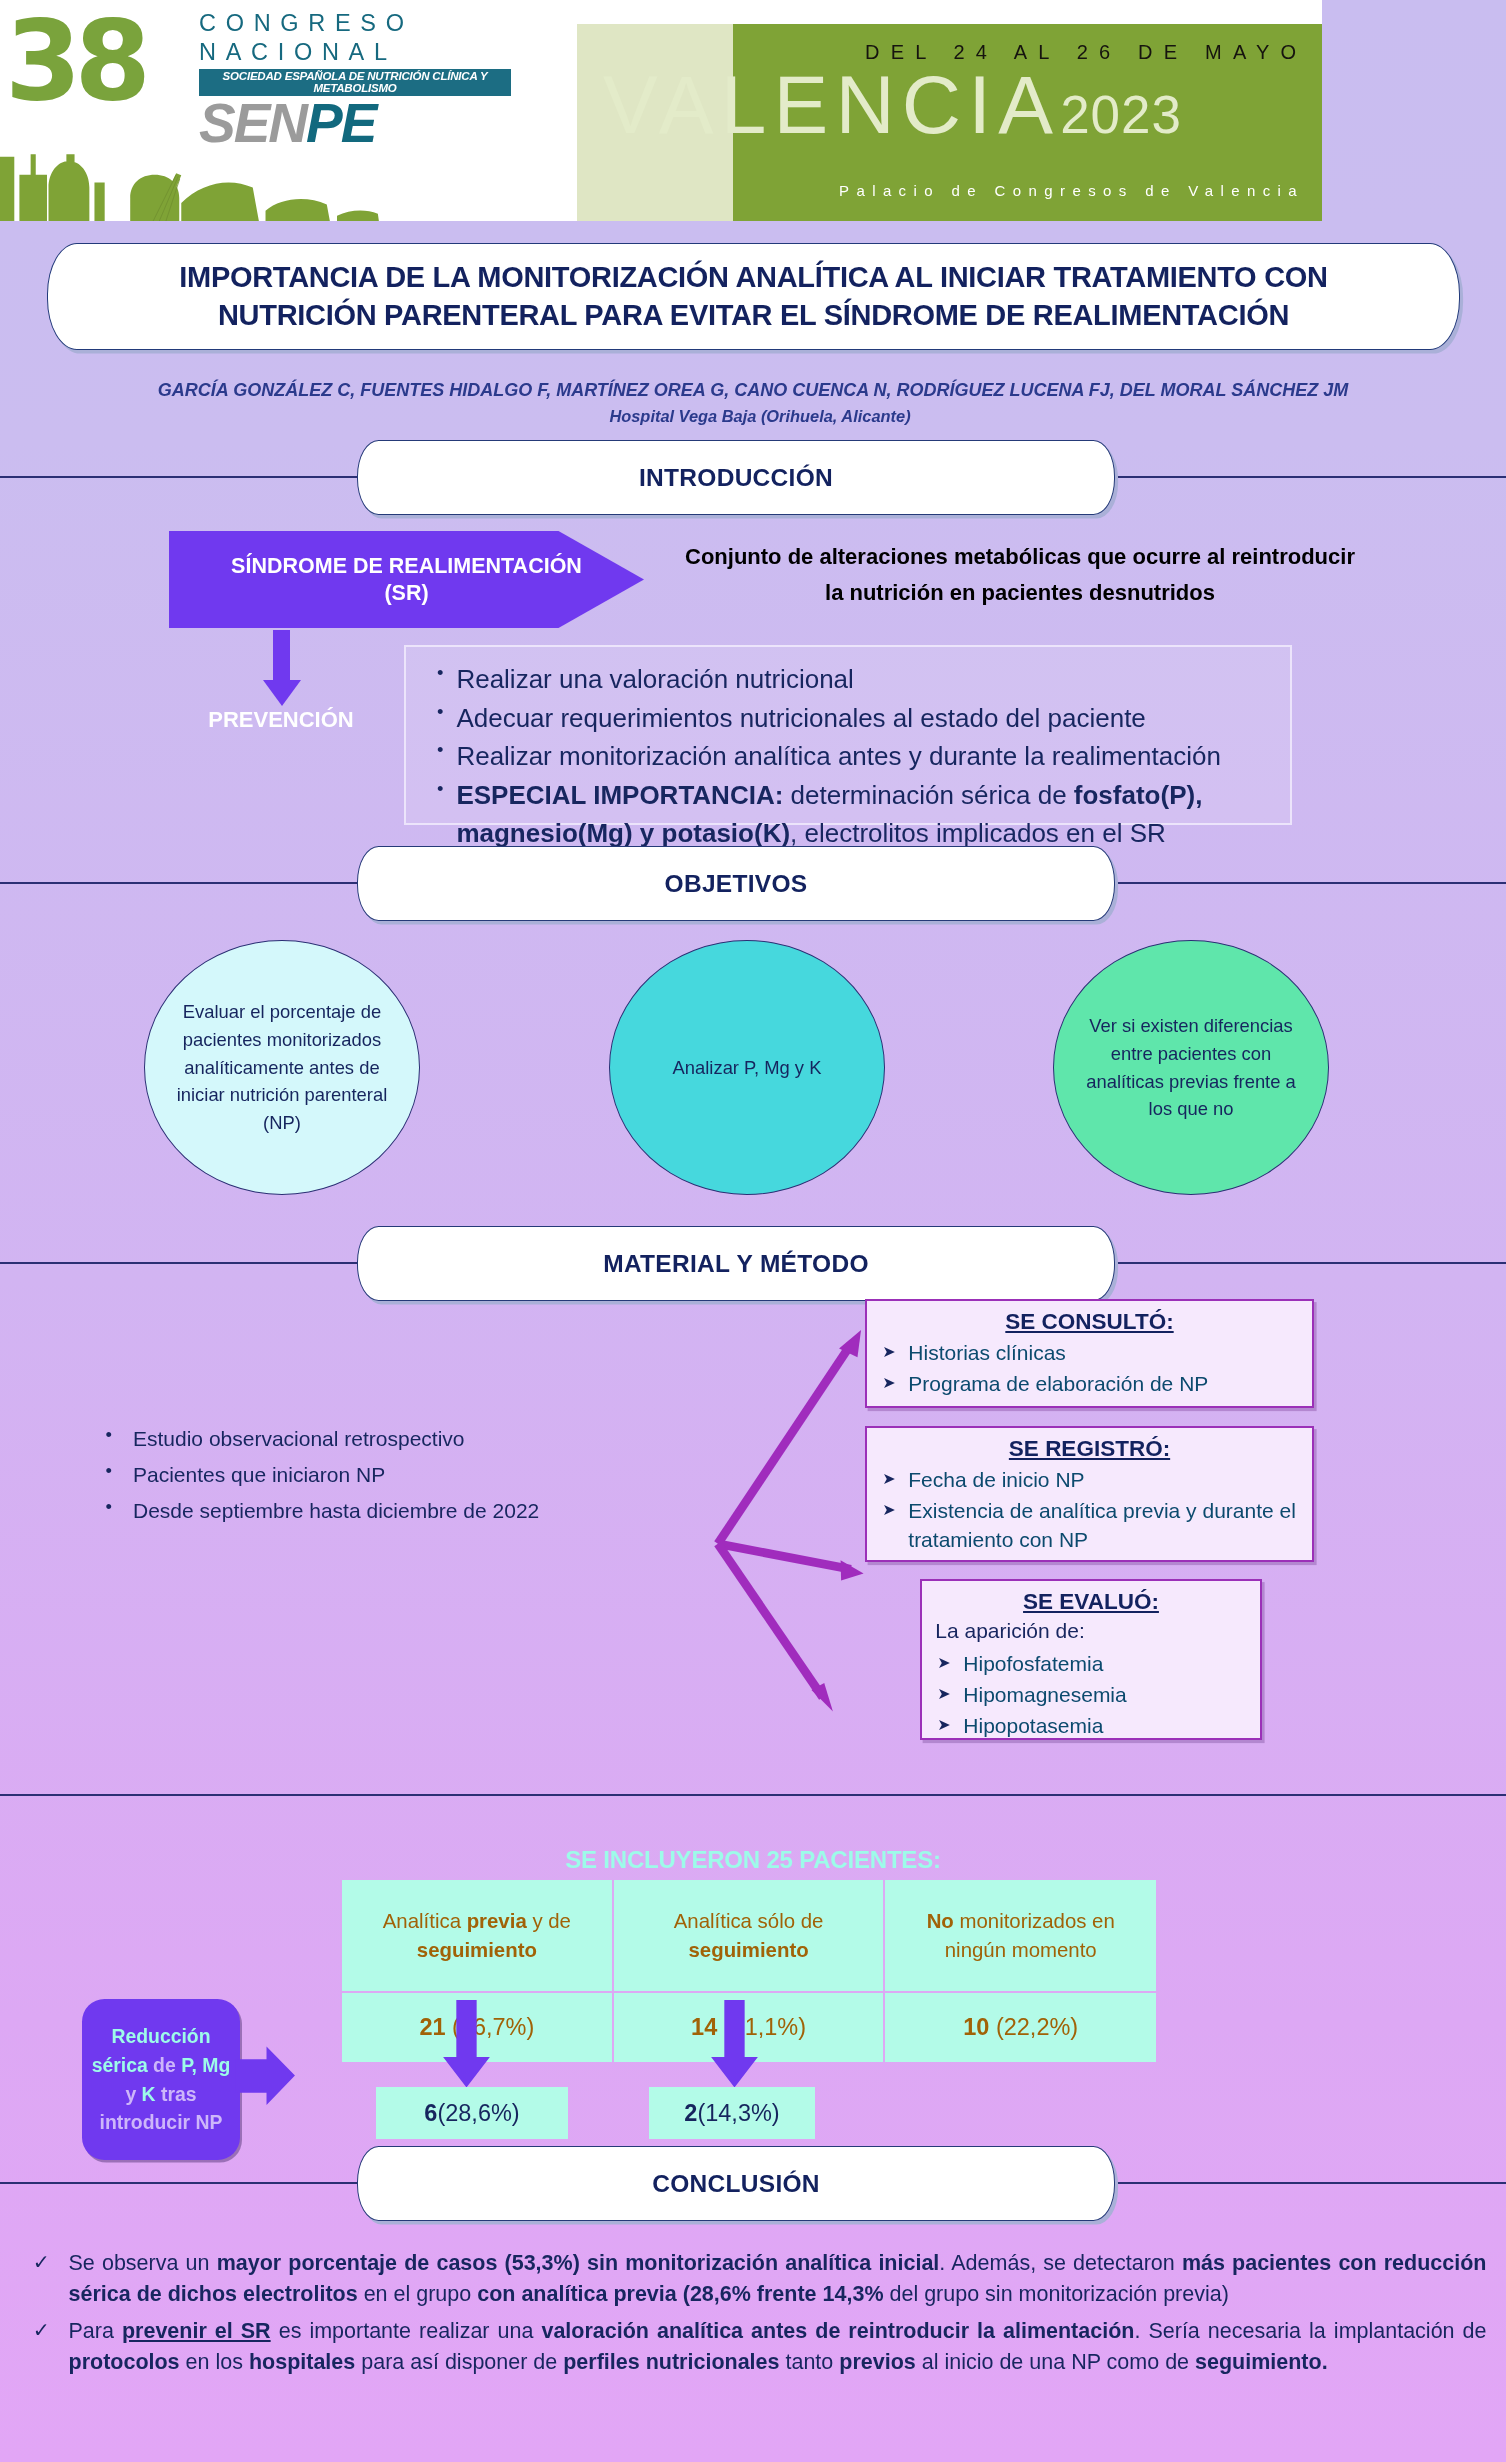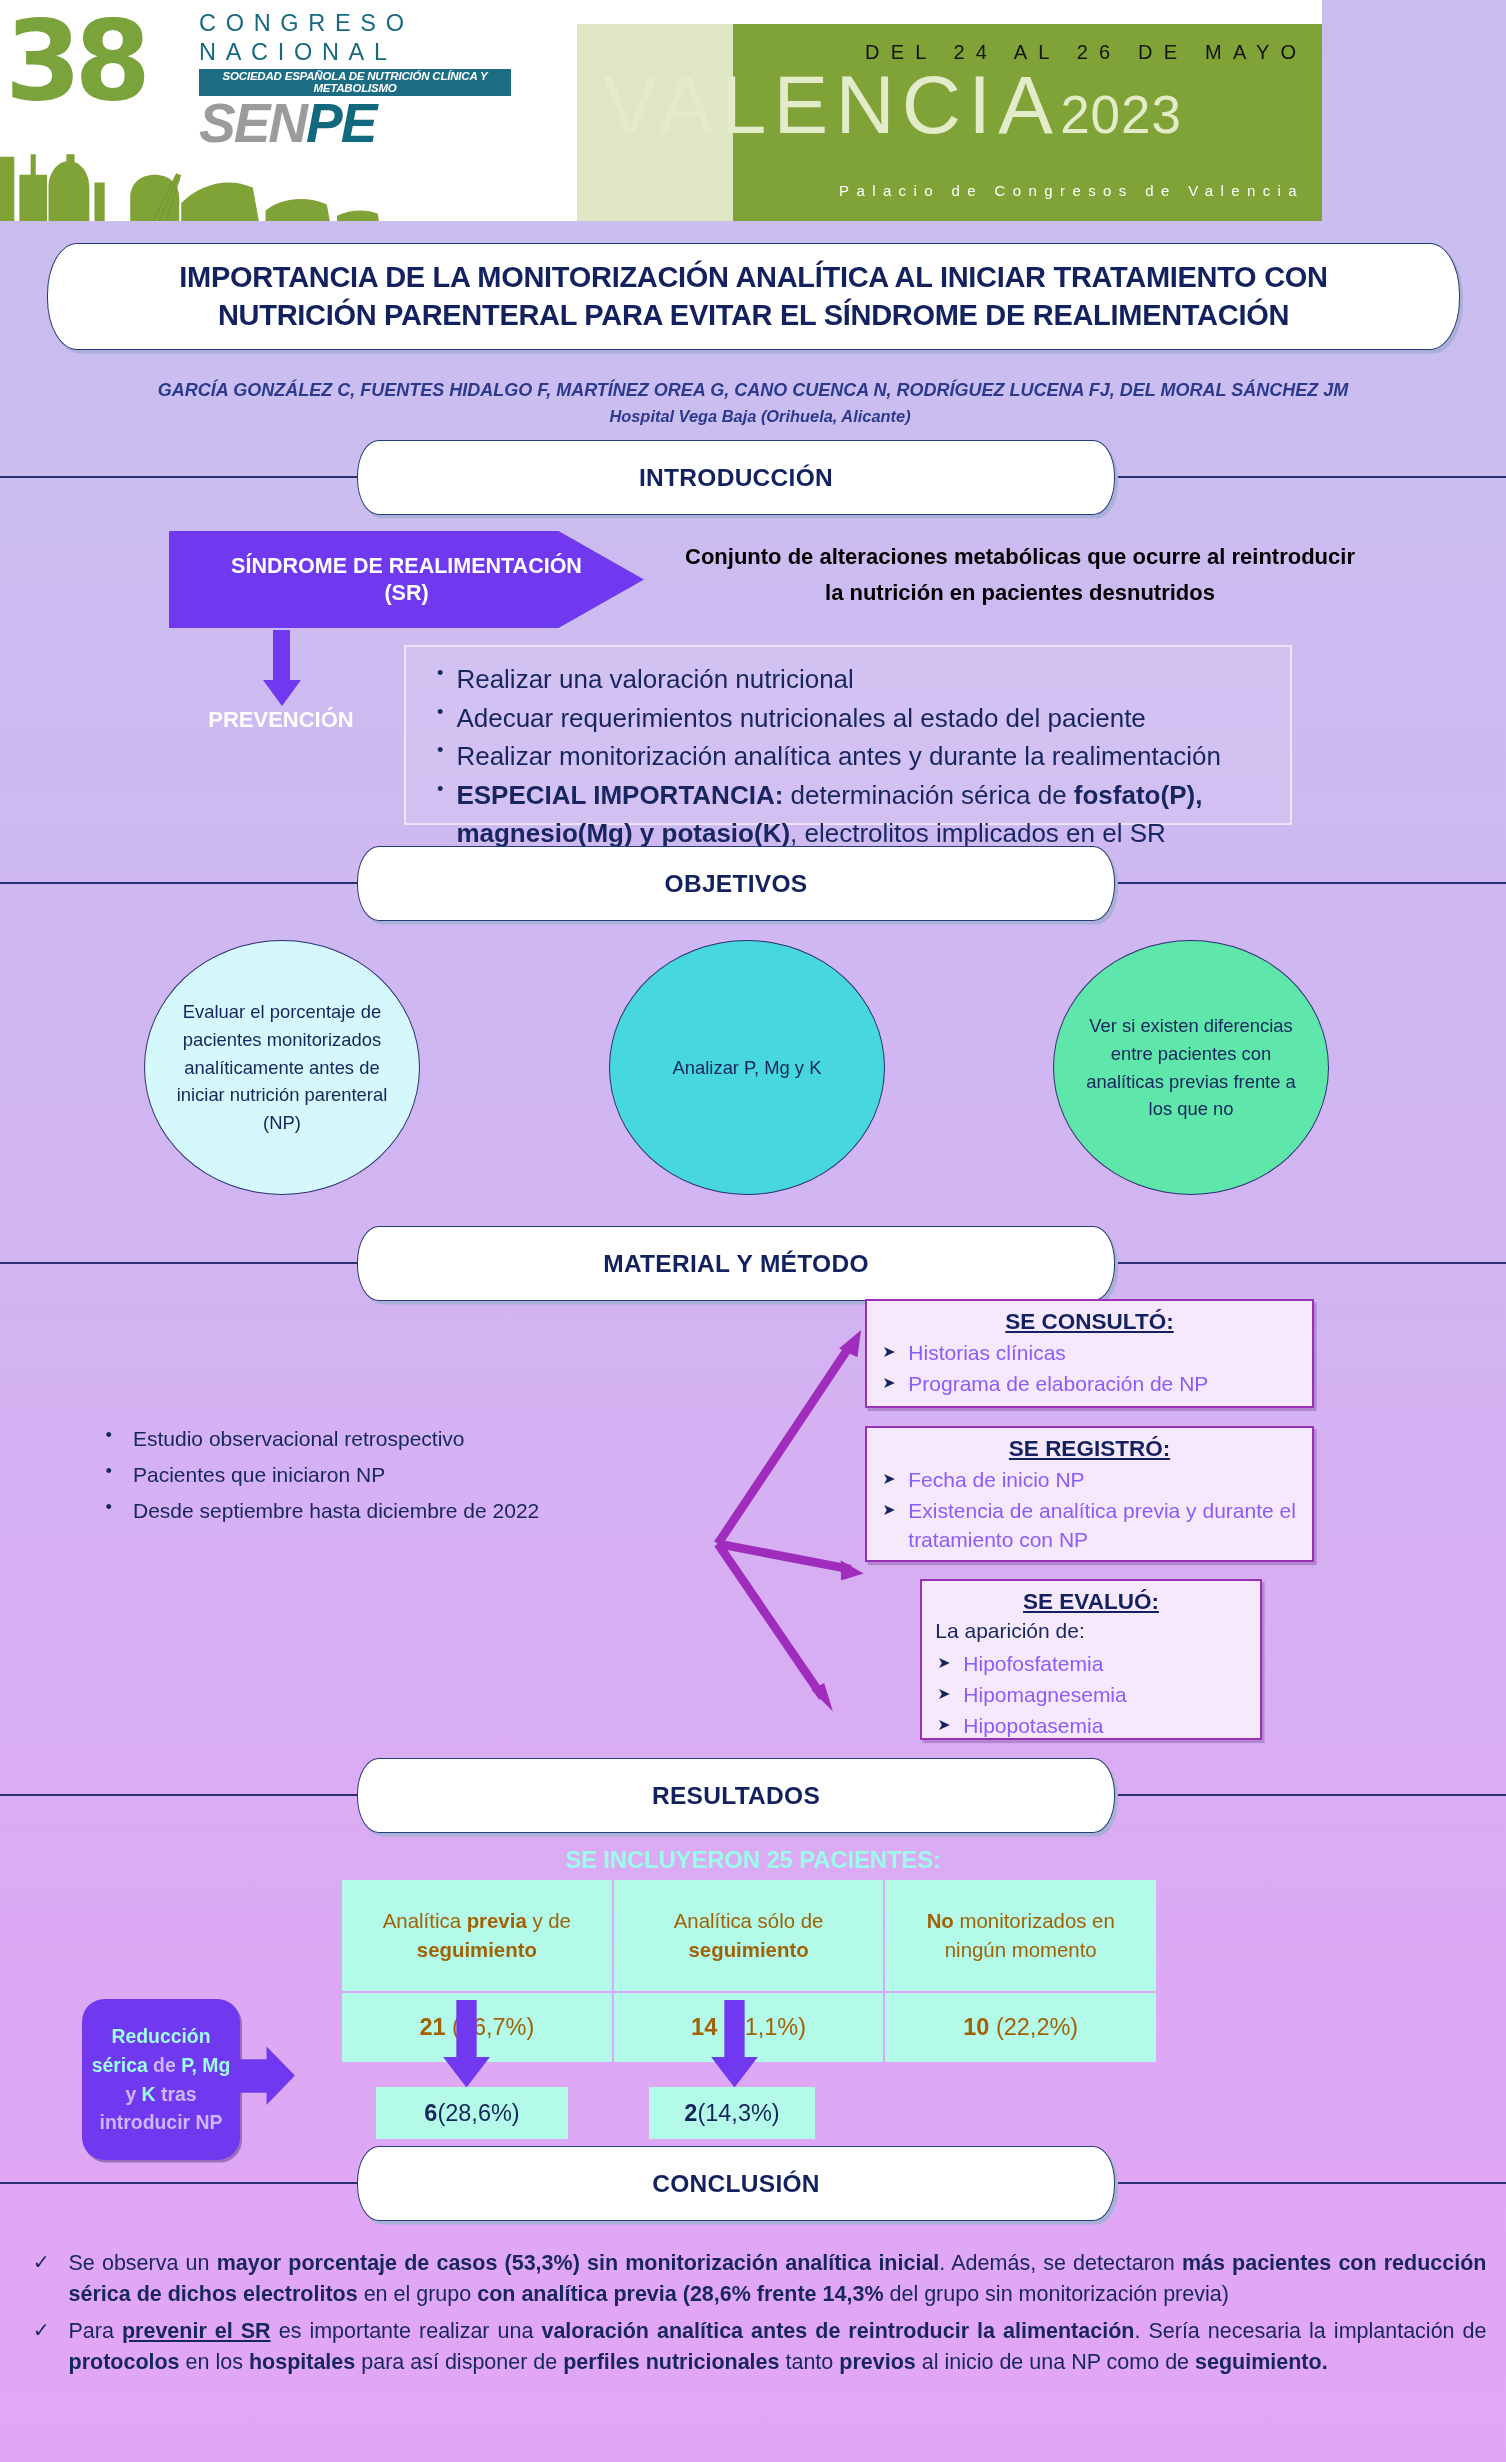--- a/index.html
+++ b/index.html
@@ -91,21 +91,21 @@
 
   
   .mm-list{position:absolute;left:87px;top:1421px;width:623px;list-style:none;margin:0;padding:0;}
   .mm-list li{position:relative;color:#17265f;font-size:21px;line-height:1.72;padding-left:46px;}
   .mm-list li:before{content:"•";position:absolute;left:18.4px;top:-2px;font-size:18.4px;}
 
   .mbox{position:absolute;background:#f6e9fd;border:2.6px solid #9b30b8;box-shadow:2.6px 3.1px 0 #b387d0;}
   .mbox h4{margin:0;padding:8.2px 0 2px 0;text-align:center;color:#13225f;font-weight:bold;
            font-size:22.5px;text-decoration:underline;}
   .mbox ul{list-style:none;margin:0;padding:2px 10.2px 6.1px 13.3px;}
-  .mbox li{position:relative;color:#8b5cf6;font-size:21px;line-height:1.38;padding-left:28px;margin-bottom:2px;}
+  .mbox li{position:relative;color:#0c4a6e;font-size:21px;line-height:1.38;padding-left:28px;margin-bottom:2px;}
   .mbox li:before{content:"\27A4";position:absolute;left:2px;top:1.5px;font-size:16px;color:#16255e;}
   .mbox p.plain{margin:0;padding:0 10.2px 2px 13.3px;color:#17265f;font-size:21px;line-height:1.38;}
 
   .mmbox1{left:865px;top:1299px;width:445px;height:105px;}
   .mmbox2{left:865px;top:1426px;width:445px;height:132px;}
   .mmbox3{left:920px;top:1579px;width:338px;height:157px;}
 
   
   .incl{position:absolute;left:0;top:1846px;width:1506px;text-align:center;
         color:#9dfbe9;font-weight:bold;font-size:24px;letter-spacing:-0.2px;}
@@ -273,23 +273,20 @@
     <p class="plain">La aparición de:</p>
     <ul>
       <li>Hipofosfatemia</li>
       <li>Hipomagnesemia</li>
       <li>Hipopotasemia</li>
     </ul>
   </div>
 
   <div class="sec" style="top:1758px">
     <div class="rule"></div>
-    <div class="pill">
-        <span>RESULTADOS</span>
-      </div>
   </div>
 
   <div class="incl"><span>SE INCLUYERON </span><span>25 PACIENTES:</span></div>
 
   <table class="res-table">
     <tbody>
         <tr>
       <td class="head">
         <span>Analítica </span><b>previa</b><span> y de </span><b>seguimiento</b>
       </td>

